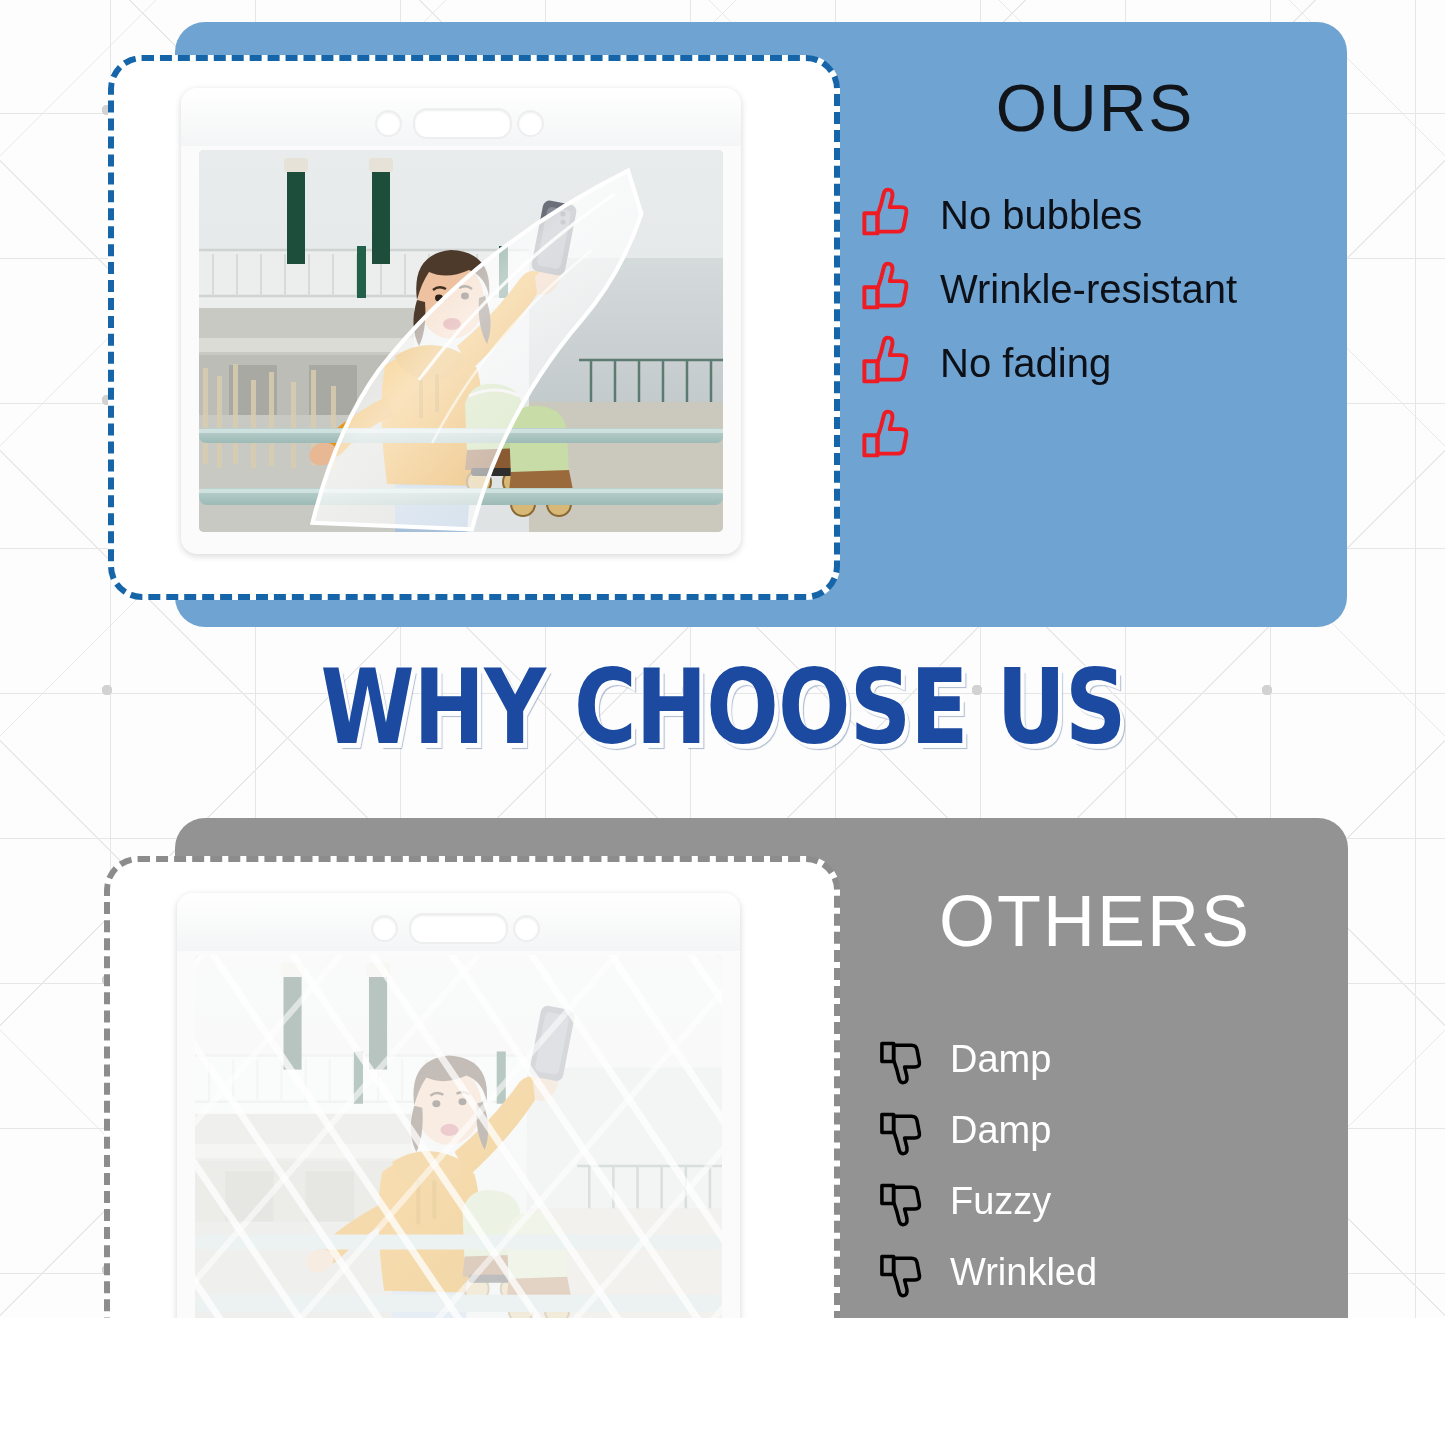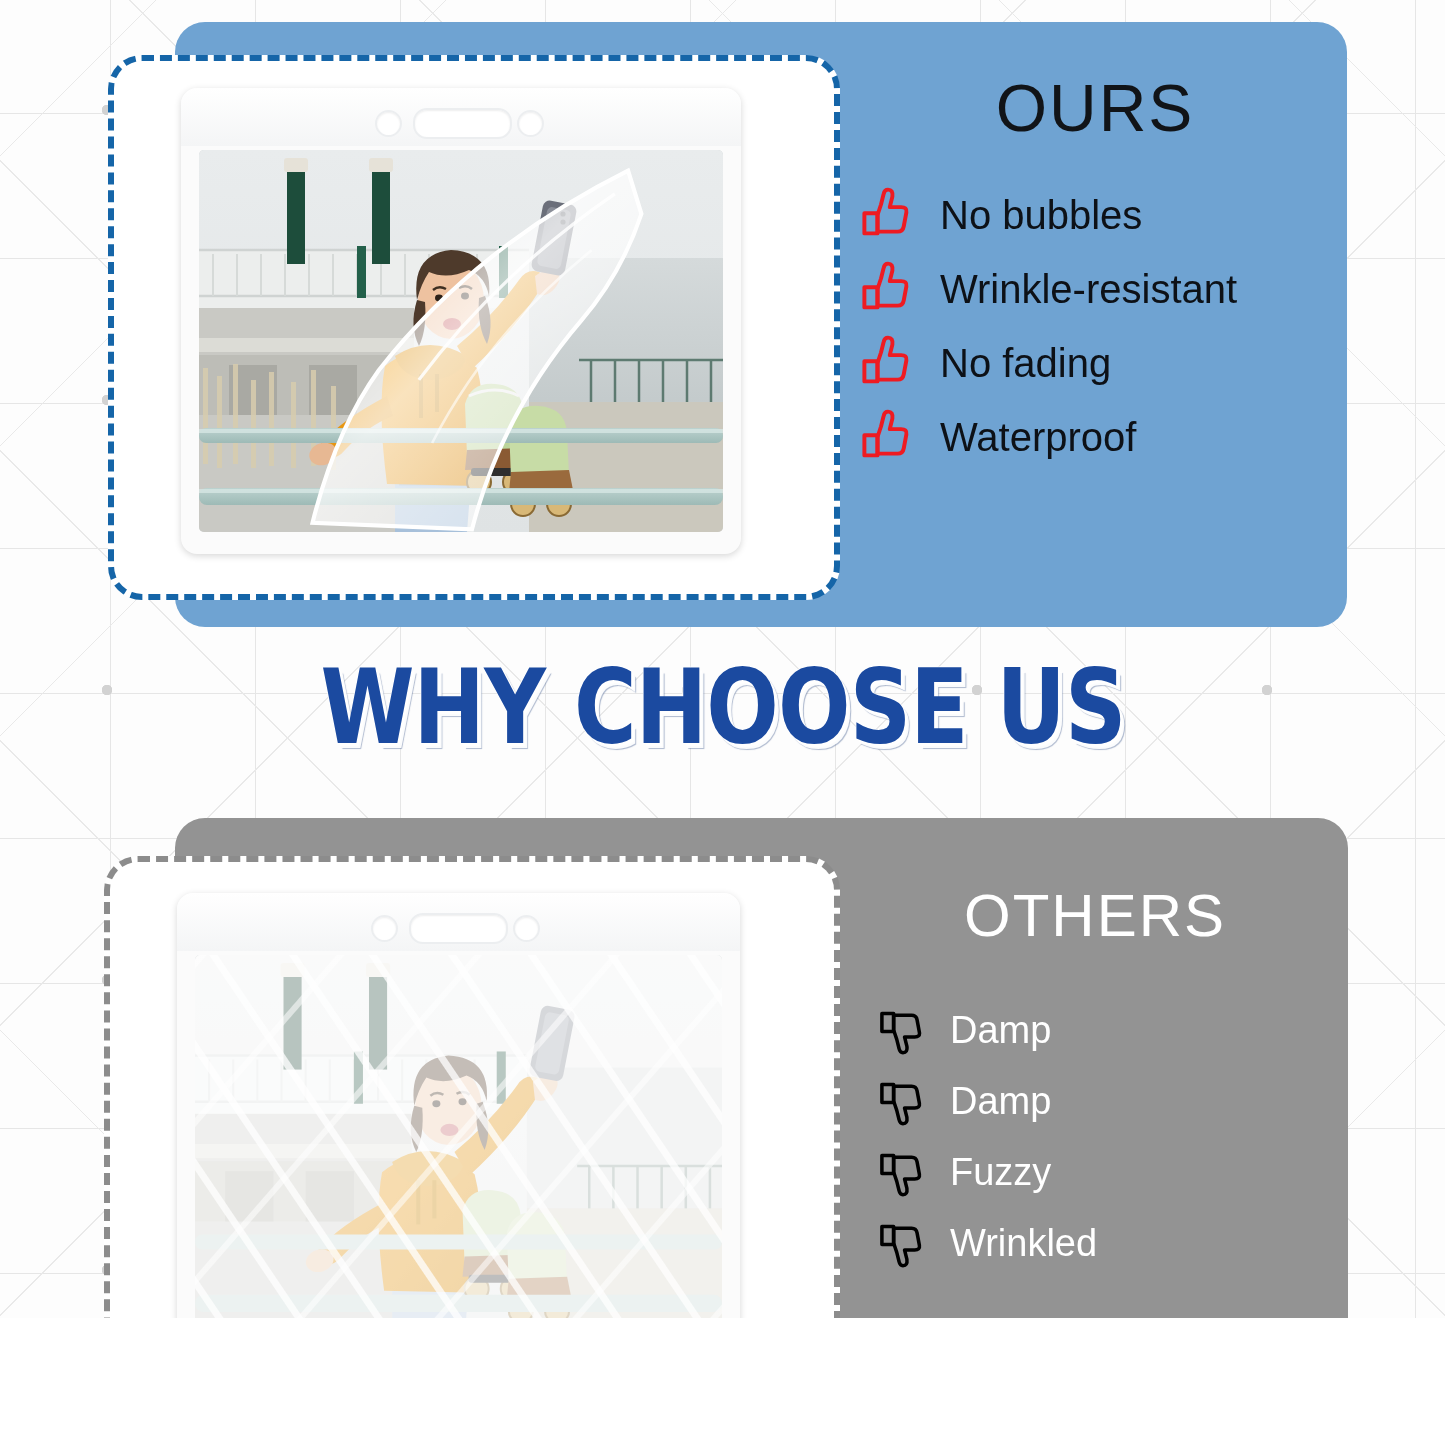--- a/index.html
+++ b/index.html
@@ -144,24 +144,24 @@
   .col-others{ left:860px;top:884px;width:470px; }
 
   .heading{
     font-size:66px;
     letter-spacing:2px;
     text-align:center;
     font-weight:400;
     line-height:1.05;
   }
   .heading-ours{ color:#111418; }
-  .heading-others{ color:#ffffff; font-size:60px; }
+  .heading-others{ color:#ffffff; font-size:72px; }
 
   .list{ margin-top:44px; }
-  .list-others{ margin-top:58px; padding-left:18px; }
+  .list-others{ margin-top:75px; padding-left:18px; }
 
   .row{
     display:flex;
     align-items:center;
     gap:24px;
     margin-bottom:18px;
   }
   .row-others{ margin-bottom:21px; gap:22px; }
 
   .icon-thumb{ width:56px;height:56px;flex:0 0 56px; }
@@ -421,21 +421,20 @@
 
       <div class="row">
         <span class="icon-thumb">
           <svg viewBox="0 0 64 64">
               <g fill="none" stroke="#ee1b22" stroke-width="4.5" stroke-linejoin="round" stroke-linecap="round">
             <rect x="5" y="30" width="15" height="23"></rect>
             <path d="M20 32 l0 19 l23 0 q6 0 7 -6 l3 -16 q1 -6 -6 -6 l-13 0 l3 -12 q1 -8 -5 -8 q-4 0 -5 5 l-3 12 Z"></path>
           </g>
             </svg>
         </span>
-        <span class="row-label">Waterproof</span>
       </div>
 
 
     </div>
   </div>
 
   <div class="banner">
     <span class="banner-text">WHY CHOOSE US</span>
   </div>
 

